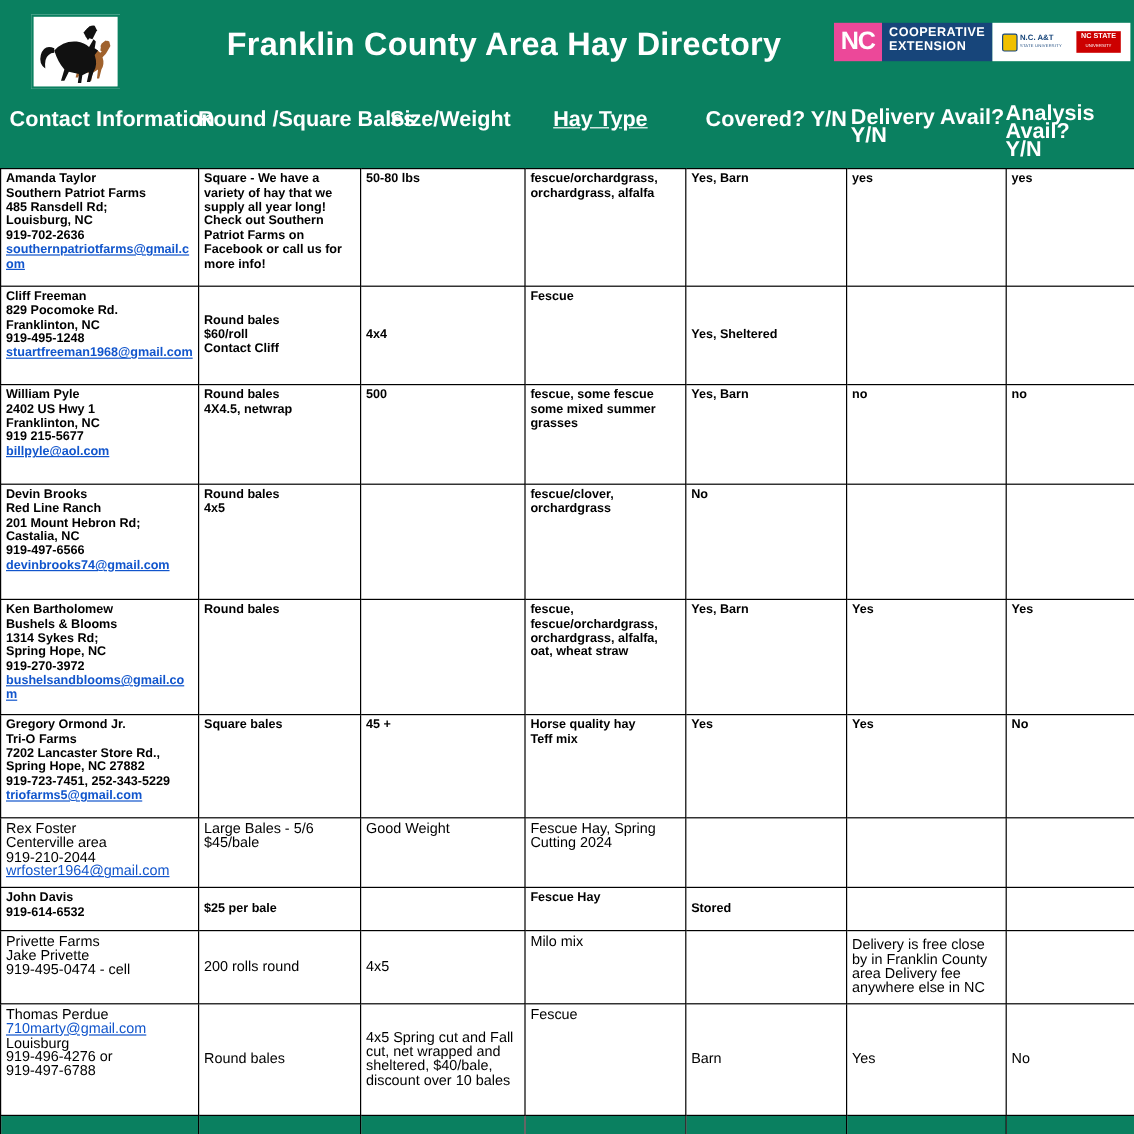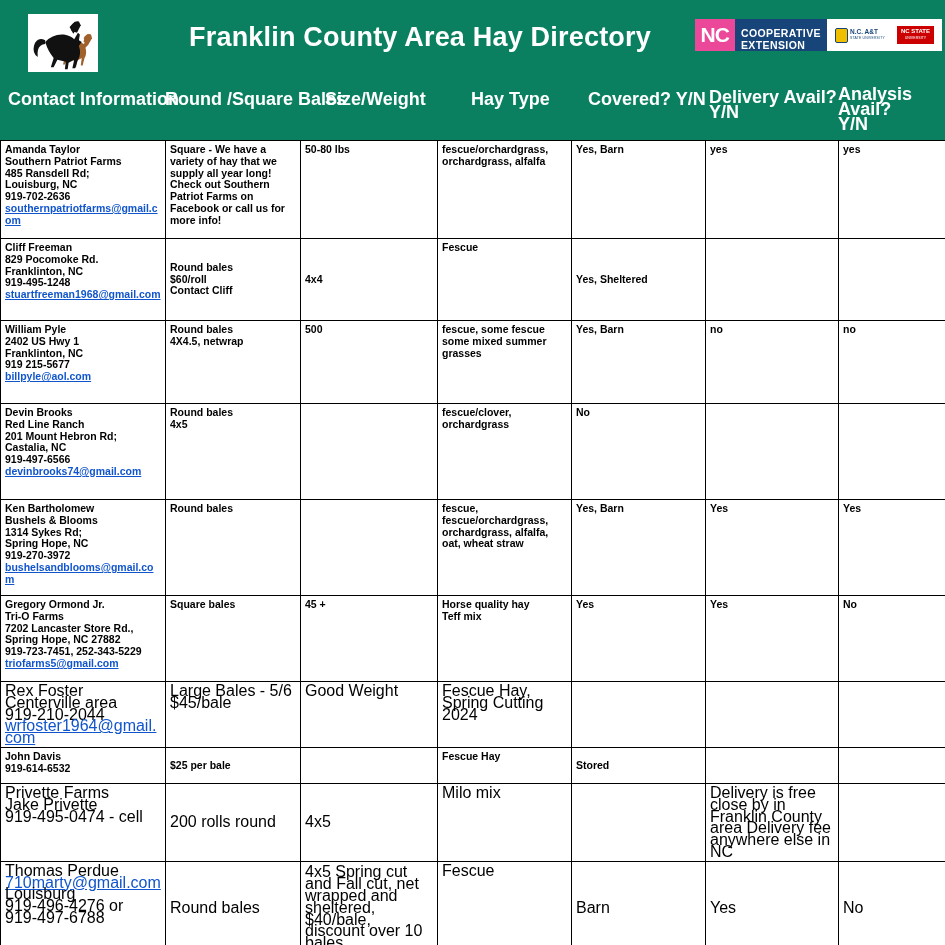--- a/index.html
+++ b/index.html
@@ -63,21 +63,21 @@
     padding: 0 6px;
     font-family: "Liberation Sans", sans-serif;
     letter-spacing: -1px;
   }
   .ext-coop {
     background: #17457a;
     color: #ffffff;
     padding: 2px 6px 0 6px;
     display: flex;
     flex-direction: column;
-    justify-content: flex-end;
+    justify-content: flex-start;
   }
   .ext-coop span {
     display: block;
     font-size: 10.5px;
     font-weight: bold;
     line-height: 12px;
     letter-spacing: 0.4px;
     font-family: "Liberation Sans", sans-serif;
   }
   .ext-partners {
@@ -145,21 +145,21 @@
     padding: 3px 3px 3px 4px;
     font-size: 10.5px;
     line-height: 11.8px;
     font-weight: bold;
     color: #000000;
     font-family: "Liberation Sans", sans-serif;
     overflow: hidden;
     word-wrap: break-word;
   }
   table.hay td.mid { vertical-align: middle; }
-  table.hay td.light { font-weight: normal; font-size: 16px; }
+  table.hay td.light { font-weight: normal; font-size: 12px; }
   table.hay tr.spacer td {
     background: #0a8060;
     height: 18px;
     border-top: 1px solid #000000;
     border-left: 1px solid #000000;
     border-right: 1px solid #000000;
     border-bottom: none;
     padding: 0;
   }
   .email {
@@ -228,21 +228,21 @@
     <div class="colheads" id="colheads">
         <div class="colhead" style="left: 8px; top: 12px;">
           <span class="cellline">Contact Information</span>
         </div>
         <div class="colhead" style="left: 165px; top: 12px;">
           <span class="cellline">Round /Square Bales</span>
         </div>
         <div class="colhead" style="left: 325px; top: 12px;">
           <span class="cellline">Size/Weight</span>
         </div>
-        <div class="colhead" style="left: 471px; top: 12px;">
+        <div class="colhead" style="left: 461px; top: 12px; text-decoration: underline;">
           <span class="cellline">Hay Type</span>
         </div>
         <div class="colhead" style="left: 588px; top: 12px;">
           <span class="cellline">Covered? Y/N</span>
         </div>
         <div class="colhead" style="left: 709px; top: 10px;">
           <span class="cellline">Delivery Avail?</span>
           <span class="cellline">Y/N</span>
         </div>
         <div class="colhead" style="left: 838px; top: 7px;">

